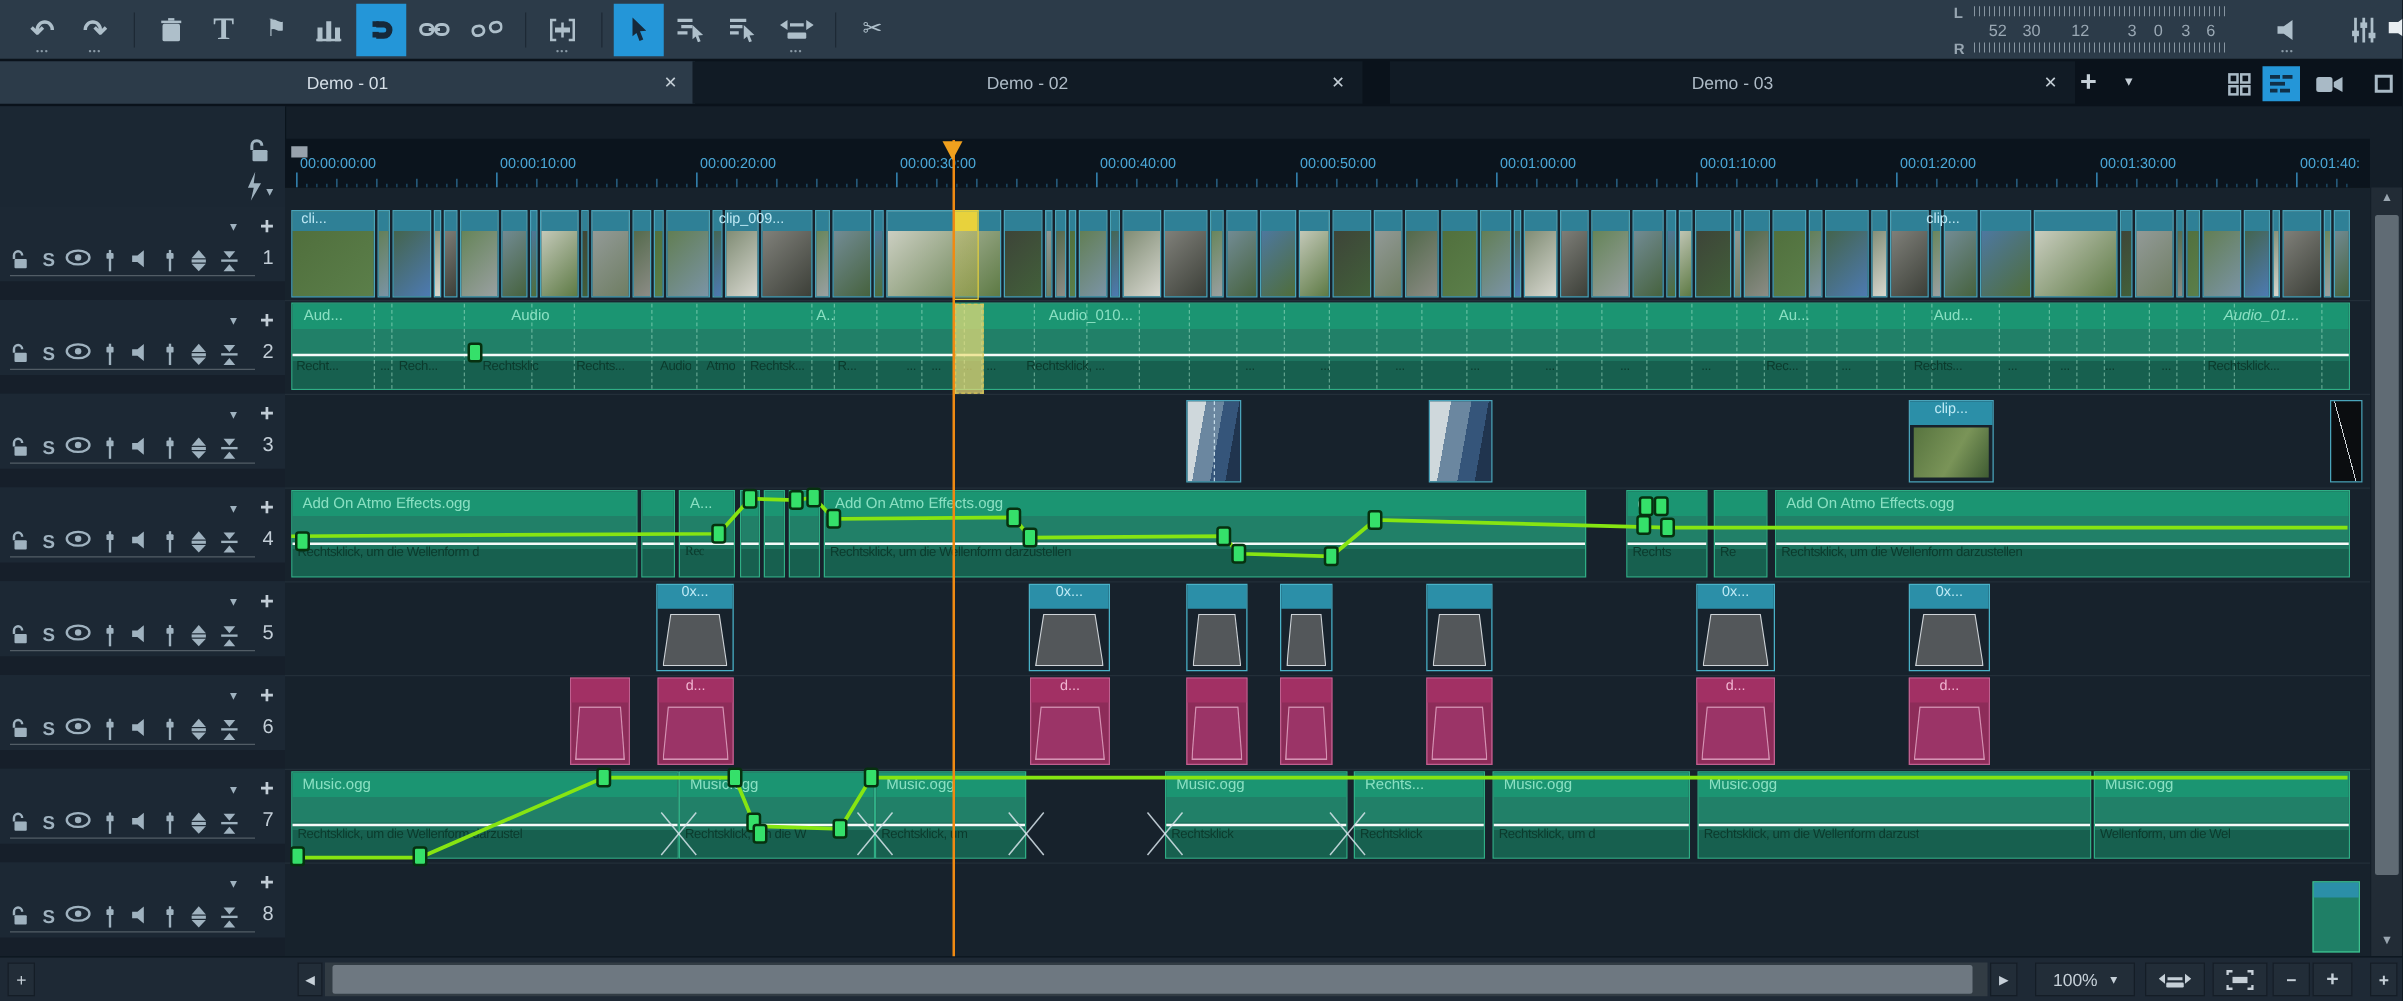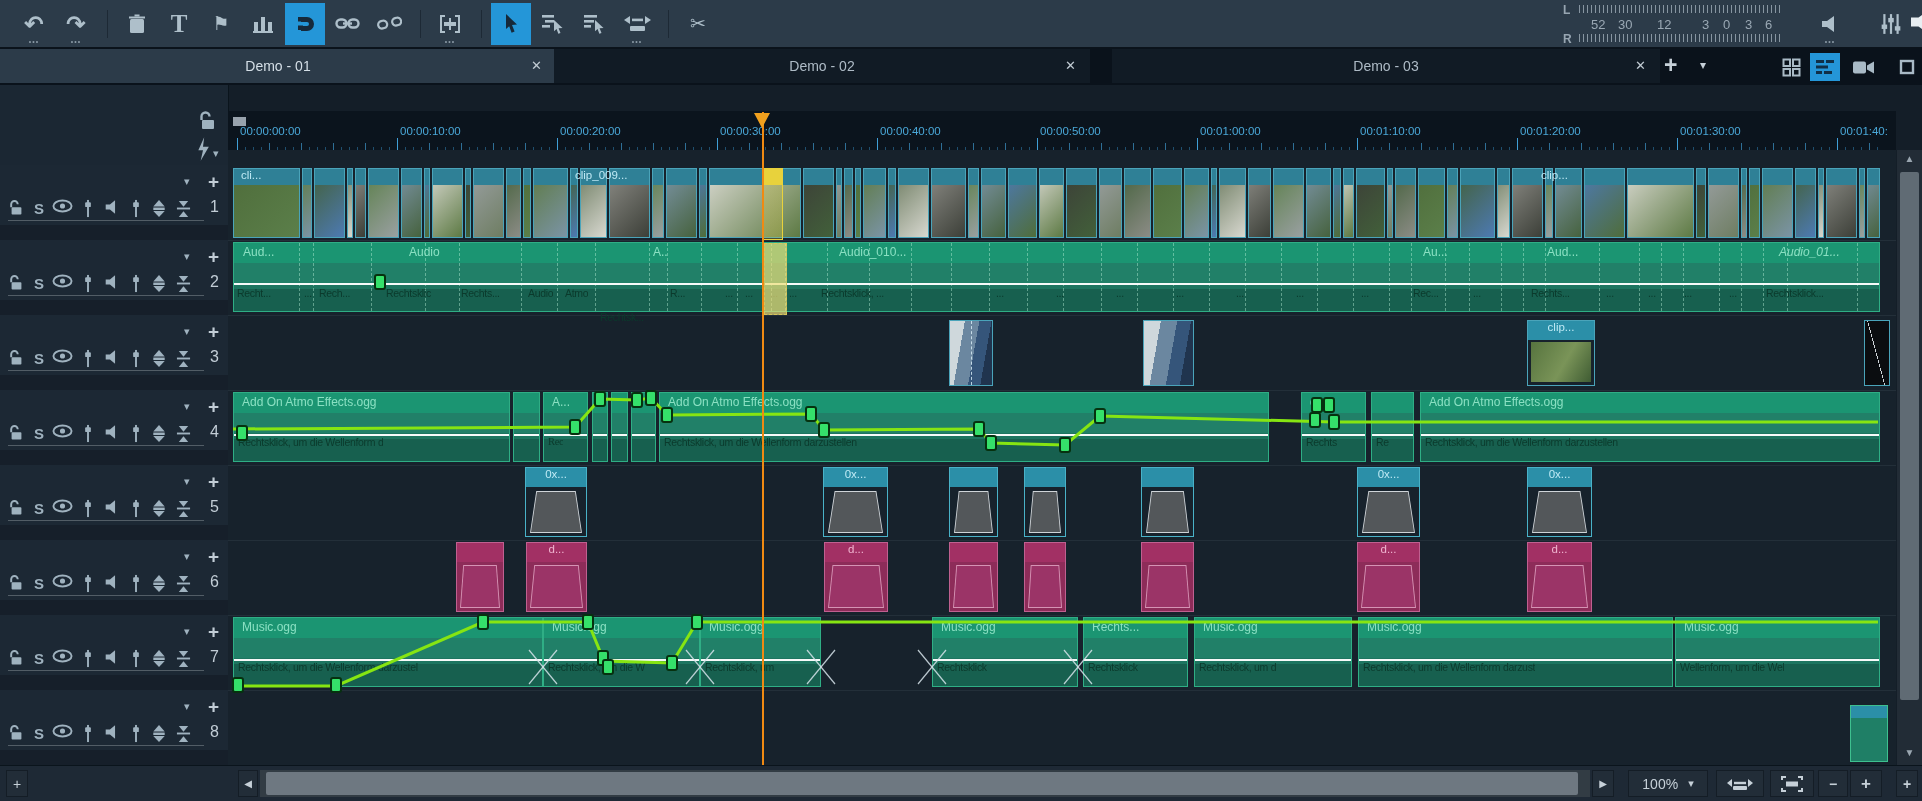--- a/index.html
+++ b/index.html
@@ -943,21 +943,21 @@
         <div class="alabel" style="left: 1189px;">Au...</div>
         <div class="alabel" style="left: 1313px;">Aud...</div>
         <div class="alabel" style="left: 1545px; font-style: italic;">Audio_01...</div>
         <div class="asub" style="left: 3px;">Recht...</div>
         <div class="asub" style="left: 70px;">...</div>
         <div class="asub" style="left: 85px;">Rech...</div>
         <div class="asub" style="left: 152px;">Rechtsklic</div>
         <div class="asub" style="left: 227px;">Rechts...</div>
         <div class="asub" style="left: 294px;">Audio</div>
         <div class="asub" style="left: 331px;">Atmo</div>
-        <div class="asub" style="left: 366px; margin-top: 24px;">Rechtsk...</div>
+        <div class="asub" style="left: 366px;">Rechtsk...</div>
         <div class="asub" style="left: 436px;">R...</div>
         <div class="asub" style="left: 491px;">...</div>
         <div class="asub" style="left: 511px;">...</div>
         <div class="asub" style="left: 536px;">...</div>
         <div class="asub" style="left: 555px;">...</div>
         <div class="asub" style="left: 587px;">Rechtsklick, ...</div>
         <div class="asub" style="left: 762px;">...</div>
         <div class="asub" style="left: 822px;">...</div>
         <div class="asub" style="left: 882px;">...</div>
         <div class="asub" style="left: 942px;">...</div>

